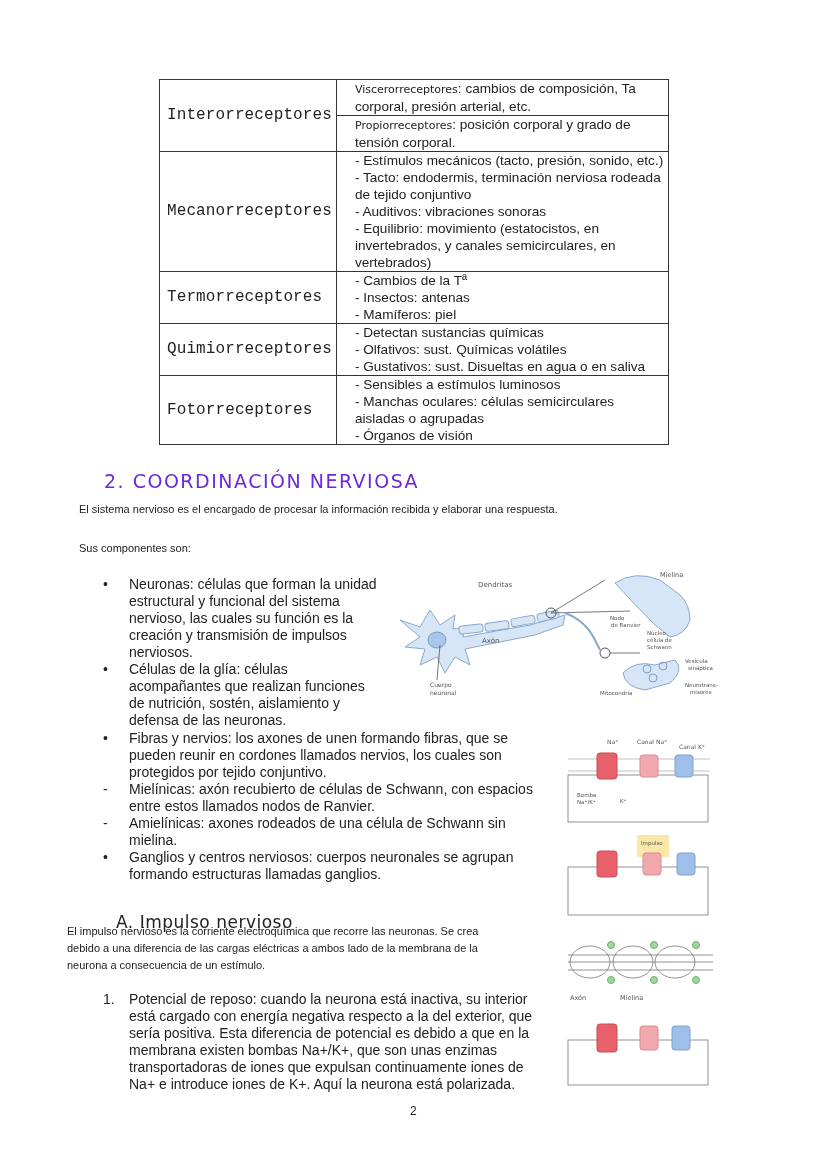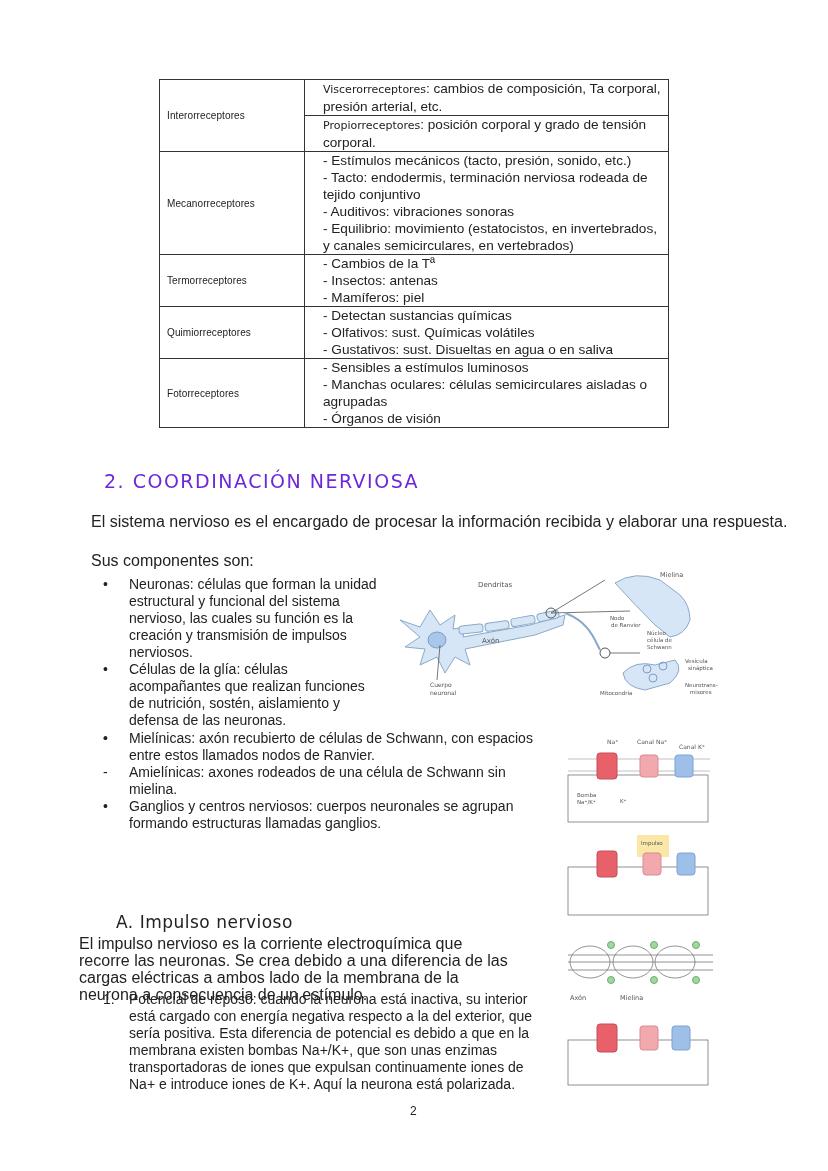--- a/index.html
+++ b/index.html
@@ -2,28 +2,28 @@
 <html><head>
 <meta charset="utf-8">
 <style>
   html, body { margin: 0; padding: 0; background: #ffffff; }
   body { width: 828px; height: 1171px; position: relative; overflow: hidden; color: #222; font-family: "Liberation Sans", "DejaVu Sans", sans-serif; }
   .page { position: absolute; left: 0; top: 0; width: 828px; height: 1171px; }
 
   
   table.rec { position: absolute; left: 159px; top: 79px; width: 510px; border-collapse: collapse; font-size: 13.6px; line-height: 17px; }
   table.rec td { border: 1.3px solid #333; vertical-align: middle; padding: 0 4px 0 7px; }
-  table.rec td.name { width: 133px; font-family: Liberation Sans, sans-serif; font-size: 10px; letter-spacing: 0.1px; margin-left: 48px; }
+  table.rec td.name { width: 133px; font-family: Liberation Mono, monospace; font-size: 16px; letter-spacing: 0.1px; margin-left: 48px; }
   table.rec td.desc { padding-left: 18px; }
   .hw { font-family: "DejaVu Sans", sans-serif; font-size: 11px; }
 
   h2.sec { position: absolute; left: 104px; top: 470px; margin: 0; font-family: "DejaVu Sans", sans-serif; font-weight: normal; font-size: 19px; letter-spacing: 1.5px; color: #6d28d9; }
   h3.sub { position: absolute; left: 104px; top: 900px; margin: 12px; font-family: "DejaVu Sans", sans-serif; font-weight: normal; font-size: 17px; letter-spacing: 0.5px; color: #222; }
 
-  p.txt { position: absolute; margin: 12px; font-size: 16px; line-height: 17px; }
+  p.txt { position: absolute; margin: 0; font-size: 11px; line-height: 17px; }
   .list { position: absolute; margin: 0; padding: 0; list-style: none; font-size: 14px; line-height: 17px; }
   .list li { position: relative; padding-left: 33px; }
   .list li .mk { position: absolute; left: 7px; top: 0; }
 
   .fig { position: absolute; }
   .pagenum { position: absolute; left: 410px; top: 1104px; font-size: 12px; }
   svg text { font-family: "DejaVu Sans", sans-serif; fill: #555; }
 </style>
 </head>
 <body>
@@ -78,21 +78,21 @@
   <h2 class="sec">2. COORDINACIÓN NERVIOSA</h2>
   <p class="txt" style="left:79px; top:501px; width:700px;">El sistema nervioso es el encargado de procesar la información recibida y elaborar una respuesta.</p>
   <p class="txt" style="left:79px; top:540px;">Sus componentes son:</p>
 
   <ul class="list" style="left:96px; top:576px; width:285px;">
     <li><span class="mk">•</span><span>Neuronas: células que forman la unidad estructural y funcional del sistema nervioso, las cuales su función es la creación y transmisión de impulsos nerviosos.</span></li>
     <li><span class="mk">•</span><span>Células de la glía: células acompañantes que realizan funciones de nutrición, sostén, aislamiento y defensa de las neuronas.</span></li>
   </ul>
 
   <ul class="list" style="left:96px; top:730px; width:450px;">
-    <li><span class="mk">•</span></li>
+    <li><span class="mk">•</span><span>Fibras y nervios: los axones de unen formando fibras, que se pueden reunir en cordones llamados nervios, los cuales son protegidos por tejido conjuntivo.</span></li>
     <li><span class="mk">-</span><span>Mielínicas: axón recubierto de células de Schwann, con espacios entre estos llamados nodos de Ranvier.</span></li>
     <li><span class="mk">-</span><span>Amielínicas: axones rodeados de una célula de Schwann sin mielina.</span></li>
     <li><span class="mk">•</span><span>Ganglios y centros nerviosos: cuerpos neuronales se agrupan formando estructuras llamadas ganglios.</span></li>
   </ul>
 
   <h3 class="sub">A. Impulso nervioso</h3>
   <p class="txt" style="left:67px; top:923px; width:435px;">El impulso nervioso es la corriente electroquímica que recorre las neuronas. Se crea debido a una diferencia de las cargas eléctricas a ambos lado de la membrana de la neurona a consecuencia de un estímulo.</p>
   <ol class="list" style="left:96px; top:991px; width:450px;">
     <li><span class="mk">1.</span><span>Potencial de reposo: cuando la neurona está inactiva, su interior está cargado con energía negativa respecto a la del exterior, que sería positiva. Esta diferencia de potencial es debido a que en la membrana existen bombas Na+/K+, que son unas enzimas transportadoras de iones que expulsan continuamente iones de Na+ e introduce iones de K+. Aquí la neurona está polarizada.</span></li>
   </ol>

